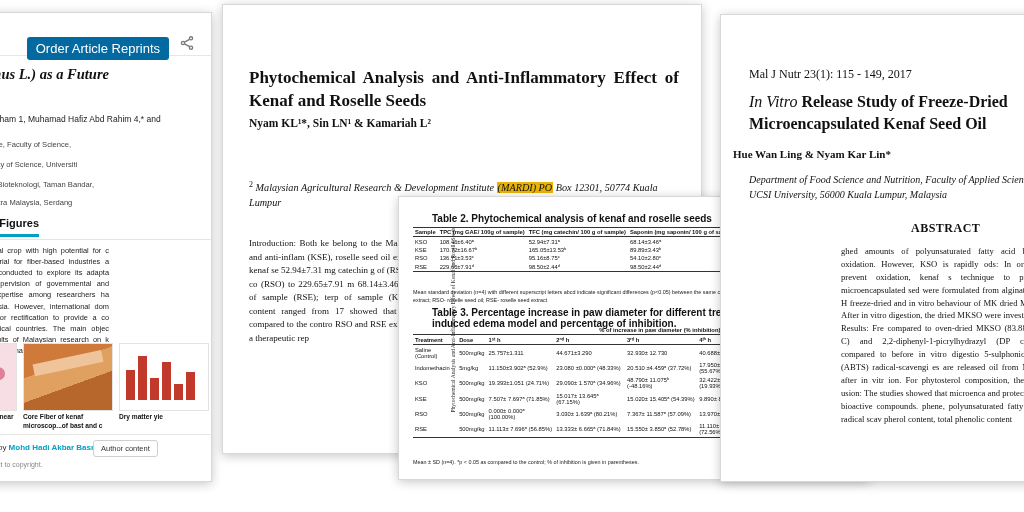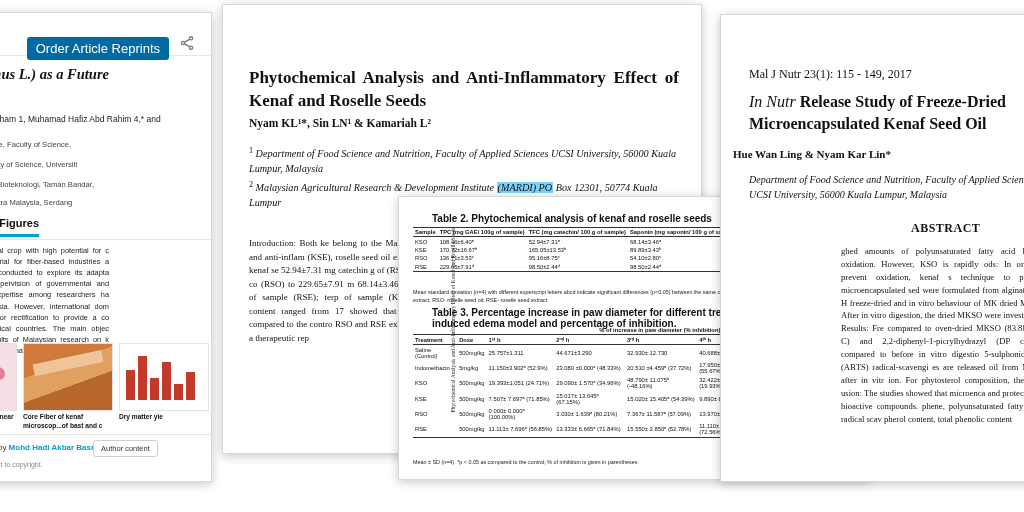--- a/index.html
+++ b/index.html
@@ -57,21 +57,21 @@
   .ff-sub{position:absolute;left:8px;top:26px;font-family:"Liberation Sans",sans-serif;font-size:7px;color:#888;}
 
   
   #paper-main{left:222px;top:4px;width:478px;height:448px;}
   #pm-journal{position:absolute;left:26px;top:36px;font-size:12.5px;}
   #pm-title{position:absolute;left:26px;top:62px;width:430px;font-size:17px;font-weight:bold;
      line-height:1.35;text-align:justify;}
   #pm-auth{position:absolute;left:26px;top:112px;font-size:11.5px;font-weight:bold;}
   .pm-aff{position:absolute;left:26px;width:432px;font-size:10.2px;font-style:italic;line-height:1.42;}
   .pm-aff sup{font-style:normal;font-size:8px;}
-  .hl{background:#7dd3fc;padding:0 1px;}
+  .hl{background:#eab308;padding:0 1px;}
   #pm-body{position:absolute;left:26px;top:232px;width:196px;font-size:9px;line-height:1.5;
      text-align:justify;}
 
   
   #tbl-page{left:398px;top:196px;width:470px;height:282px;}
   .tbl-cap{font-family:Liberation Sans, sans-serif;font-size:10px;font-weight:bold;color:#111;margin-left:19px;}
   table{border-collapse:collapse;font-family:"Liberation Sans",sans-serif;}
   .t1{position:absolute;left:14px;top:30px;width:420px;font-size:5.8px;}
   .t1 th,.t1 td{padding:1.2px 2px;text-align:left;white-space:nowrap;}
   .t1 thead th{border-top:.8px solid #333;border-bottom:.8px solid #333;font-weight:bold;}
@@ -169,23 +169,20 @@
     </div>
     <div class="author-content">Author content</div>
     <div class="ff-sub">Content may be subject to copyright.</div>
   </div>
 </div>
 
 <div class="page" id="paper-main">
   <div id="pm-title">Phytochemical Analysis and Anti-Inflammatory Effect of Kenaf and Roselle Seeds</div>
   <div id="pm-auth">Nyam KL¹*, Sin LN¹ &amp; Kamariah L²</div>
 
-  <div class="pm-aff" style="top:140px">
-    <sup>1</sup>&nbsp;<span>Department of Food Science and Nutrition, Faculty of Applied Sciences UCSI University, 56000 Kuala Lumpur, Malaysia</span>
-  </div>
   <div class="pm-aff" style="top:174px">
     <sup>2</sup>&nbsp;<span>Malaysian Agricultural Research &amp; Development Institute </span><span class="hl">(MARDI) PO</span><span> Box 12301, 50774 Kuala Lumpur</span>
   </div>
 
   <div id="pm-body">Introduction: Both ke belong to the Malvac analysis and anti-inflam (KSE), roselle seed oil extract (RSE), kenaf se 52.94±7.31 mg catechin g of (RSE); phenolic co (RSO) to 229.65±7.91 m 68.14±3.46 mg saponin of sample (RSE); terp of sample (KSO) to 294 content ranged from 17 showed that KSE, RSO compared to the contro RSO and RSE exhibit p use as a therapeutic rep</div>
 </div>
 
 <div class="page" id="tbl-page">
   <div class="vside">Phytochemical Analysis and Anti-Inflammatory Effect of Kenaf and Roselle Seeds</div>
 
@@ -317,20 +314,20 @@
     </tbody>
   </table>
 
   <div class="note" style="left:14px;top:262px;width:420px">Mean ± SD (n=4). *p &lt; 0.05 as compared to the control; % of inhibition is given in parentheses.</div>
   <div class="pgnum">249</div>
 </div>
 
 <div class="page" id="paper-right">
   <div id="pr-journal">Mal J Nutr  23(1): 115 - 149, 2017</div>
   <div id="pr-title">
-    <i>In Nutr</i><b> Release Study of Freeze-Dried</b><br>
+    <i>In Vitro</i><b> Release Study of Freeze-Dried</b><br>
     <b>Microencapsulated Kenaf Seed Oil</b>
   </div>
   <div id="pr-auth">Hue Wan Ling &amp; Nyam Kar Lin*</div>
   <div id="pr-aff">Department of Food Science and Nutrition, Faculty of Applied Scienc UCSI University, 56000 Kuala Lumpur, Malaysia</div>
   <div id="pr-abs-h">ABSTRACT</div>
   <div id="pr-abs">ghed amounts of polyunsaturated fatty acid ble to oxidation. However, KSO is rapidly ods: In order to prevent oxidation, kenaf s technique to produce microencapsulated sed were formulated from alginate with H freeze-dried and in vitro behaviour of MK dried MKSO. After in vitro digestion, the dried MKSO were investigated. Results: Fre compared to oven-dried MKSO (83.88%) af C) and 2,2-diphenyl-1-picrylhydrazyl (DP creases, compared to before in vitro digestio 5-sulphonic acid) (ABTS) radical-scavengi es are released oil from MKSO after in vitr ion. For phytosterol composition, the decre usion: The studies showed that microenca and protected the bioactive compounds. phene, polyunsaturated fatty acids, radical scav pherol content, total phenolic content</div>
 </div>
 
 </body></html>

